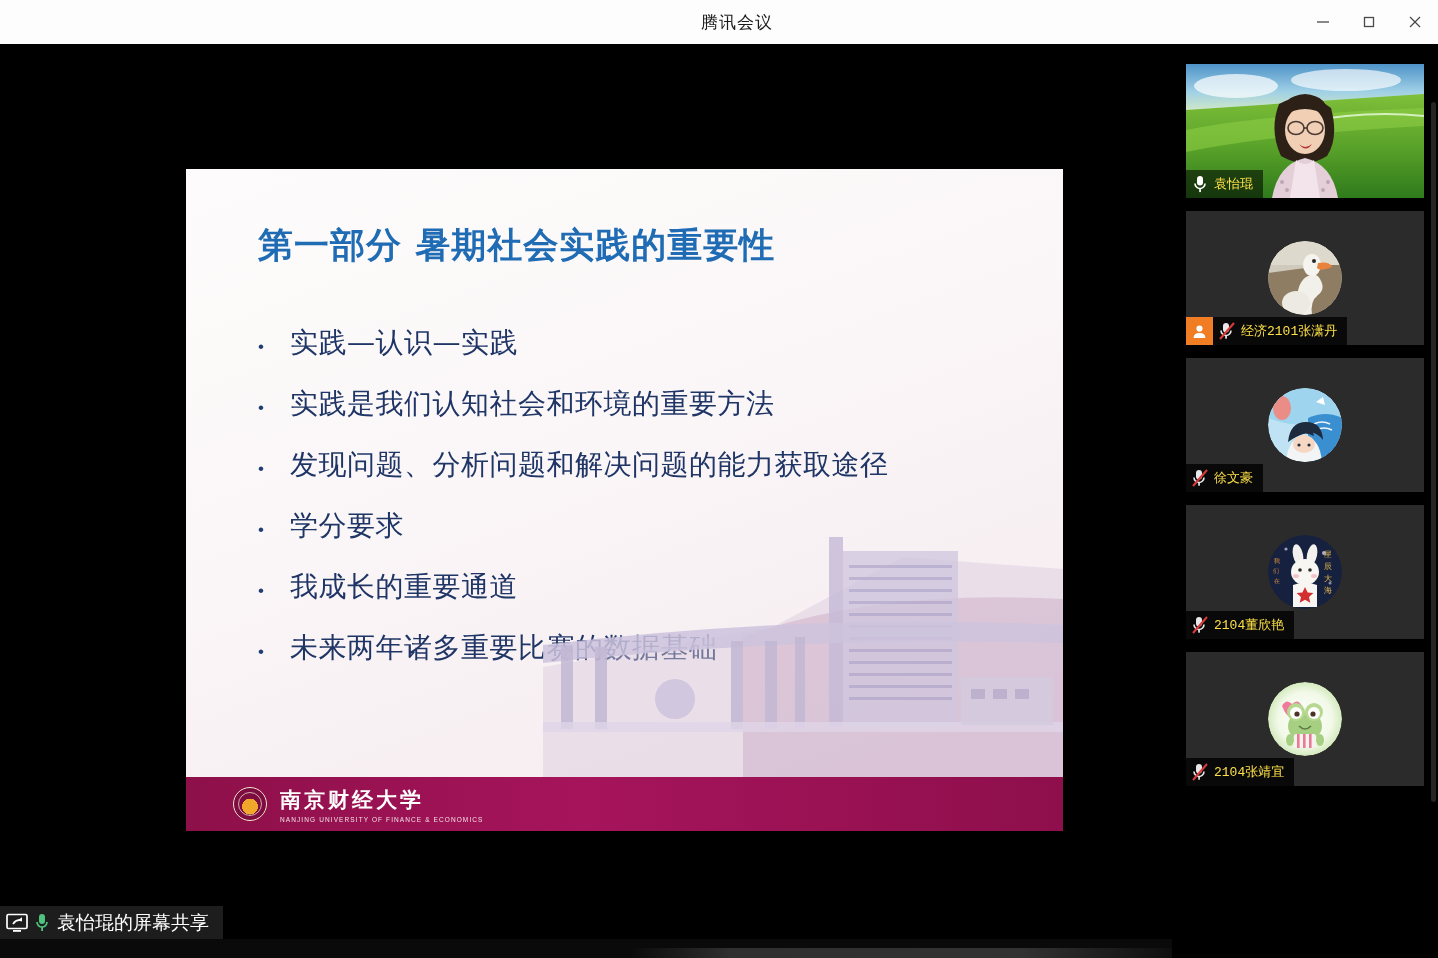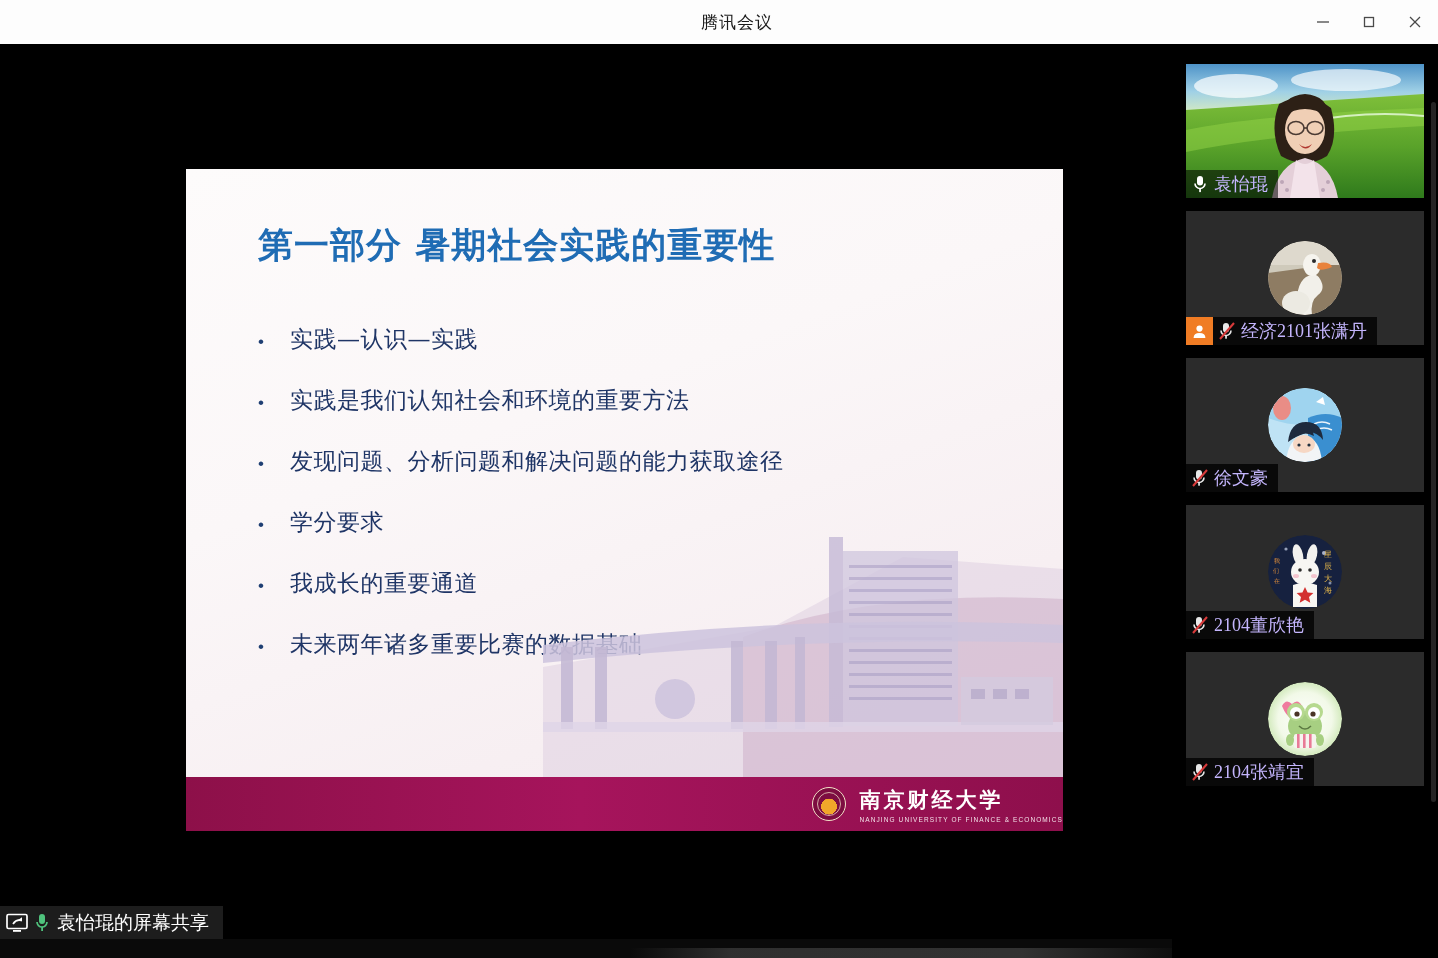--- a/index.html
+++ b/index.html
@@ -62,38 +62,38 @@
   .bullet {
     display: flex; align-items: baseline;
     height: 61px;
   }
   .bullet-dot {
     width: 38px; flex: 0 0 38px;
     color: #1f3f73; font-size: 17px; line-height: 1;
     padding-left: 6px;
   }
   .bullet-text {
-    font-size: 23px; color: #1f3566;
+    font-size: 28px; color: #1f3566;
     font-family: "DejaVu Serif", "Liberation Serif", serif;
     letter-spacing: 0.5px; white-space: nowrap;
   }
 
   
   .campus {
     position: absolute; right: 0; bottom: 54px;
     width: 520px; height: 260px;
     overflow: hidden; pointer-events: none;
   }
   .campus svg { display: block; width: 100%; height: 100%; }
 
   .slide-footer {
     position: absolute; left: 0; bottom: 0;
     width: 100%; height: 54px;
     background: linear-gradient(90deg,#8d1049 0%,#a6145c 45%,#8e0f4c 100%);
-    display: flex; align-items: center; justify-content: flex-end;
+    display: flex; align-items: center;
   }
   .logo-mark {
     margin-left: 47px;
     width: 34px; height: 34px; border-radius: 50%;
     border: 1.6px solid #f2e2c7;
     background: radial-gradient(circle at 50% 58%, #f0a72a 0 32%, #7d0d41 33% 100%);
     position: relative; flex: 0 0 34px;
   }
   .logo-mark::after {
     content: ""; position: absolute; left: 50%; top: 50%;
@@ -162,22 +162,22 @@
   .host-badge {
     width: 27px; height: 28px; background: #f07c24;
     display: flex; align-items: center; justify-content: center;
     flex: 0 0 27px;
   }
   .mic-wrap {
     width: 28px; flex: 0 0 28px;
     display: flex; align-items: center; justify-content: center;
   }
   .tile-name {
-    color: #c4b5fd; font-size: 18px;
-    font-family: Liberation Serif, serif;
+    color: #fde047; font-size: 13px;
+    font-family: Liberation Mono, monospace;
     white-space: nowrap;
   }
   .tile.active .name-strip { background: rgba(0,0,0,.55); }
 
   
   .taskbar-sliver {
     position: absolute; left: 0; bottom: 0;
     width: 1172px; height: 19px;
     background: #0a0a0a;
   }

